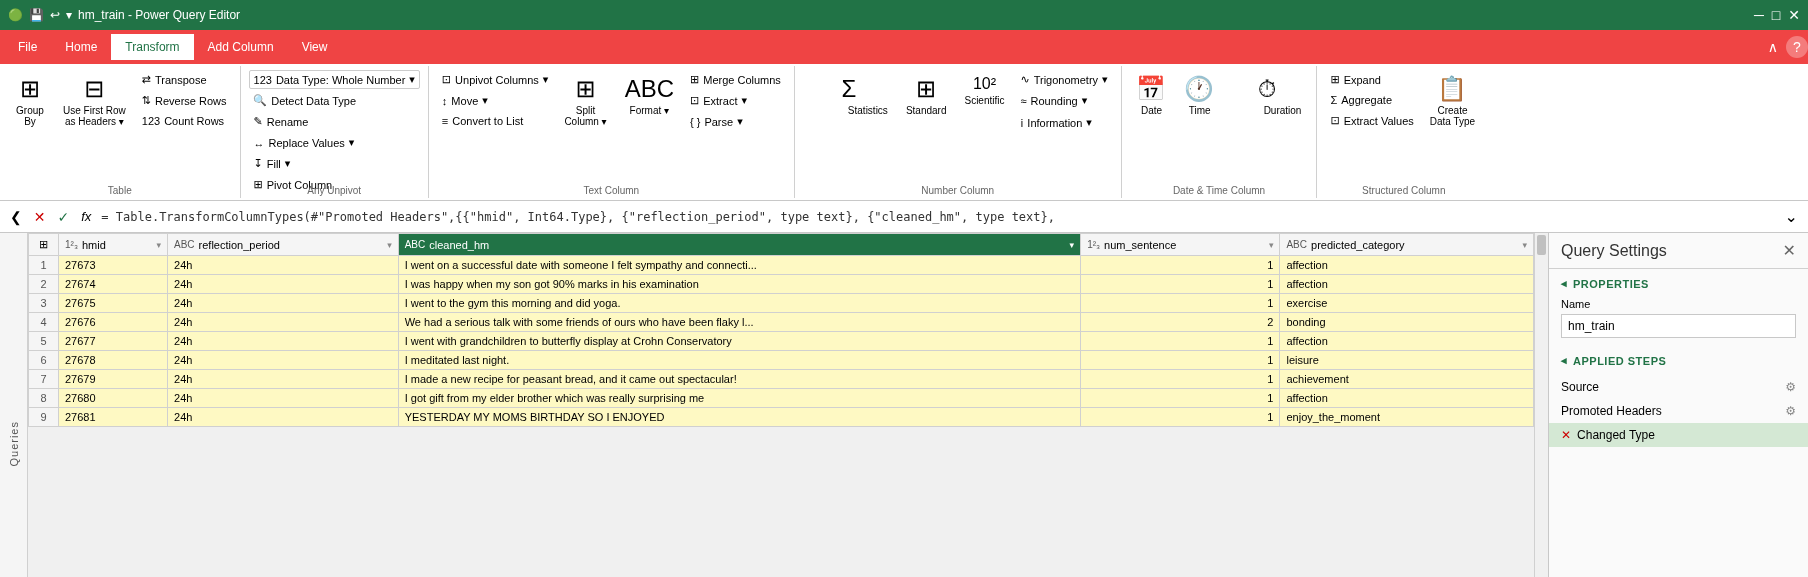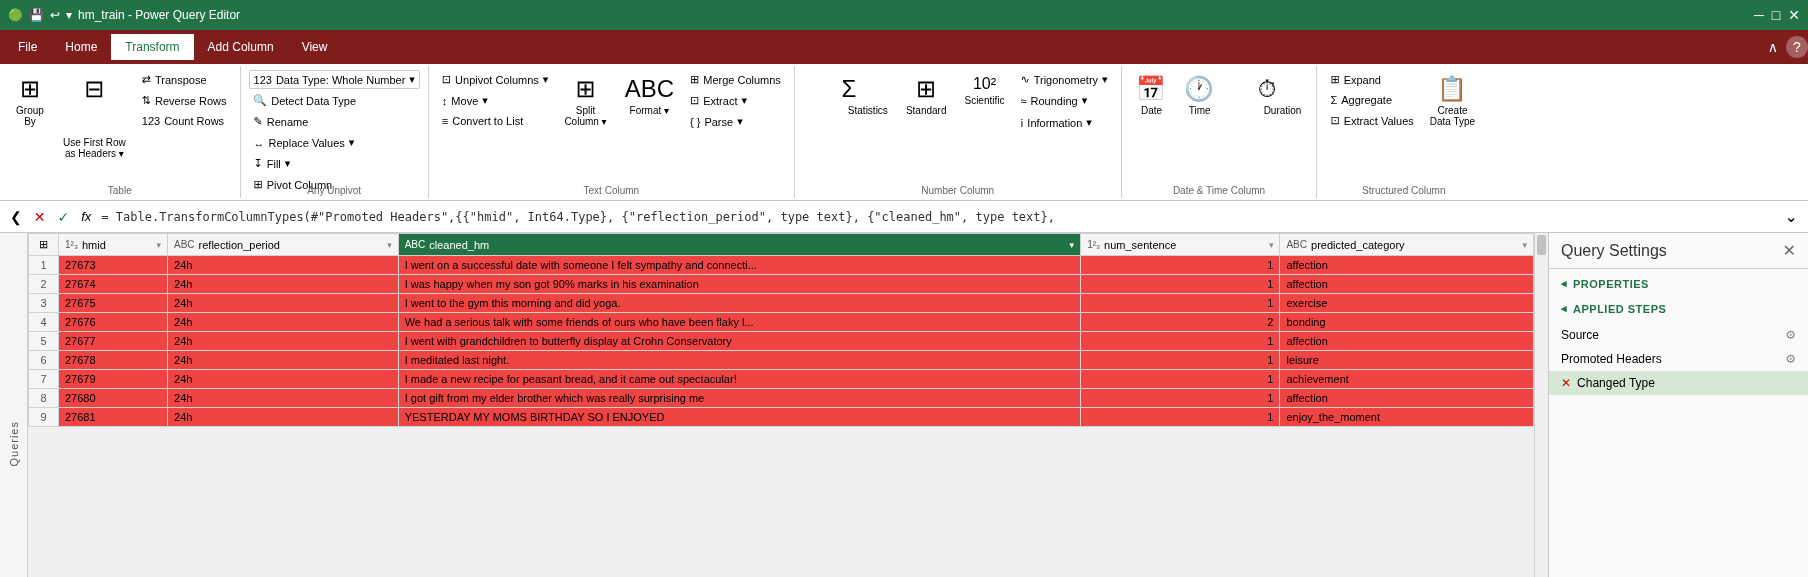--- a/index.html
+++ b/index.html
@@ -8,21 +8,21 @@
     
     .title-bar {
       display: flex; align-items: center; justify-content: space-between;
       background: #217346; color: white; height: 30px; padding: 0 8px;
     }
     .title-bar-left { display: flex; align-items: center; gap: 6px; font-size: 12px; }
     .title-bar-right { display: flex; gap: 8px; font-size: 14px; }
 
     
     .ribbon-tabs {
-      display: flex; align-items: center; background: #7f1d1d; color: white;
+      display: flex; align-items: center; background: #ef4444; color: white;
       height: 34px; padding-left: 4px;
     }
     .ribbon-tab {
       padding: 6px 14px; cursor: pointer; font-size: 12px; border: none;
       background: transparent; color: white;
     }
     .ribbon-tab.active { background: white; color: #217346; }
 
     
     .ribbon {
@@ -86,21 +86,21 @@
     table { border-collapse: collapse; width: 100%; }
     .col-header-row { position: sticky; top: 0; z-index: 10; }
     th {
       background: #f5f5f5; border: 1px solid #d0d0d0;
       padding: 4px 6px; font-size: 11px; font-weight: normal;
       white-space: nowrap; text-align: left; position: relative;
       cursor: pointer;
     }
     td {
       border: 1px solid #d0d0d0; padding: 3px 6px; font-size: 11px;
-      vertical-align: middle; background: #ef4444;
+      vertical-align: middle; background: #fef9c3;
     }
     td.row-num { background: #f5f5f5; text-align: center; color: #555; width: 30px; }
     .th-row-num { width: 30px; text-align: center; }
 
     
     .col-header-inner {
       display: flex; align-items: center; justify-content: space-between;
       gap: 0;
     }
     .col-header-name { display: flex; align-items: center; gap: 4px; }
@@ -177,21 +177,21 @@
 
   <div class="ribbon-group">
     <div class="ribbon-group-content">
       <div class="ribbon-btn-large">
         <div class="icon">⊞</div>
         <div style="white-space:pre-wrap;text-align:center;font-size:10px;">Group
 By</div>
       </div>
       <div class="ribbon-btn-large">
         <div class="icon">⊟</div>
-        <div style="font-size:10px;text-align:center;margin-top:32px;">Use First Row<br>as Headers ▾</div>
+        <div style="font-size:10px;text-align:center;">Use First Row<br>as Headers ▾</div>
       </div>
       <div class="ribbon-col">
         <div class="ribbon-btn-small">
           <span>⇄</span>
           <span>Transpose</span>
         </div>
         <div class="ribbon-btn-small">
           <span>⇅</span>
           <span>Reverse Rows</span>
         </div>
@@ -522,20 +522,24 @@
 
   <div class="right-panel">
     <div class="right-panel-header">
       <span class="right-panel-title">Query Settings</span>
       <button class="right-panel-close">✕</button>
     </div>
     <div class="section-header">
       <span>◂</span>
       <span>PROPERTIES</span>
     </div>
+    <div class="section-content">
+      <div style="font-size:11px;margin-bottom:4px;">Name</div>
+      <input class="name-input" value="hm_train" style="">
+    </div>
     <div class="section-header">
       <span>◂</span>
       <span>APPLIED STEPS</span>
     </div>
     <div class="steps-list" id="steps-list">
     <div class="step-item">
           <div class="step-item-left">
             <span>Source</span>
           </div>
           <span class="step-gear">⚙</span>

